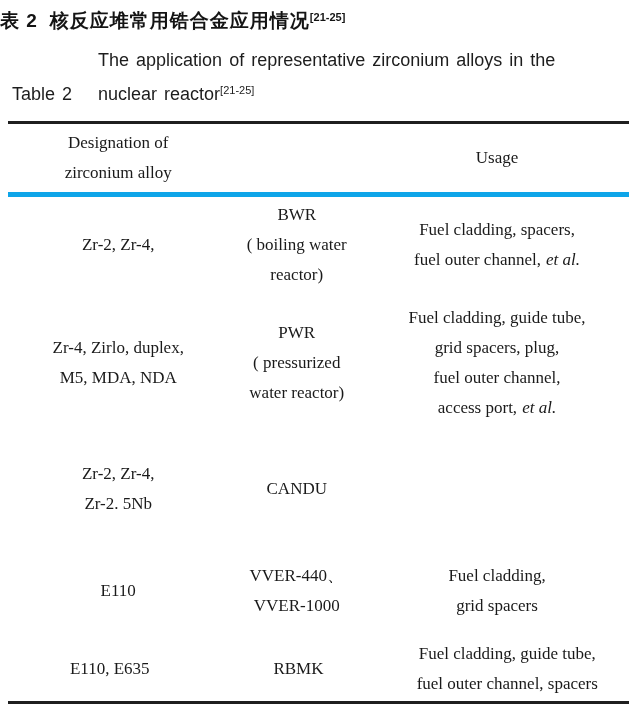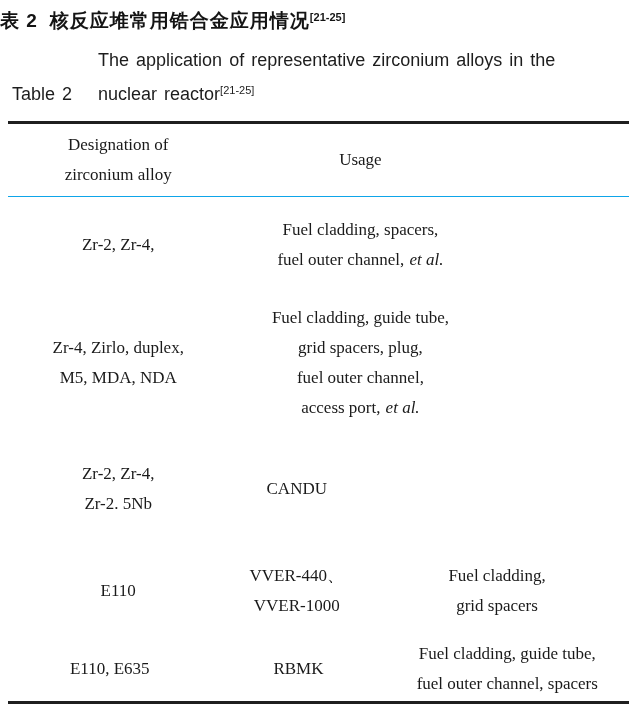--- a/index.html
+++ b/index.html
@@ -52,21 +52,21 @@
   
   .ztable {
     margin: 0 5px 0 8px;
     border-top: 3px solid #1f1f1f;
     border-bottom: 3px solid #1f1f1f;
   }
   .row {
     display: flex;
     align-items: center;
   }
-  .row.header { border-bottom: 1px solid #0ea5e9; min-height: 73px; }
+  .row.header { border-bottom: 5px solid #0ea5e9; min-height: 73px; justify-content: space-between; }
   .row.r1 { min-height: 96px; }
   .row.r2 { min-height: 140px; }
   .row.r3 { min-height: 112px; }
   .row.r4 { min-height: 92px; }
   .row.r5 { min-height: 62px; gap: 24px; }
   .cell {
     text-align: center;
     font-size: 17px;
     line-height: 30px;
     padding: 2px 2px;
@@ -95,27 +95,33 @@
   <div class="ztable">
 
     <div class="row header">
       <div class="cell c1 pre">Designation of
 zirconium alloy</div>
       <div class="cell c3">Usage</div>
     </div>
 
     <div class="row r1">
       <div class="cell c1 pre">Zr-2, Zr-4,</div>
+      <div class="cell c2 pre">BWR
+( boiling water
+reactor)</div>
       <div class="cell c3"><span class="pre">Fuel cladding, spacers,
 fuel outer channel,</span><i class="etal">et al.</i></div>
     </div>
 
     <div class="row r2">
       <div class="cell c1 pre">Zr-4, Zirlo, duplex,
 M5, MDA, NDA</div>
+      <div class="cell c2 pre">PWR
+( pressurized
+water reactor)</div>
       <div class="cell c3"><span class="pre">Fuel cladding, guide tube,
 grid spacers, plug,
 fuel outer channel,
 access port,</span><i class="etal">et al.</i></div>
     </div>
 
     <div class="row r3">
       <div class="cell c1 pre">Zr-2, Zr-4,
 Zr-2. 5Nb</div>
       <div class="cell c2 pre">CANDU</div>

